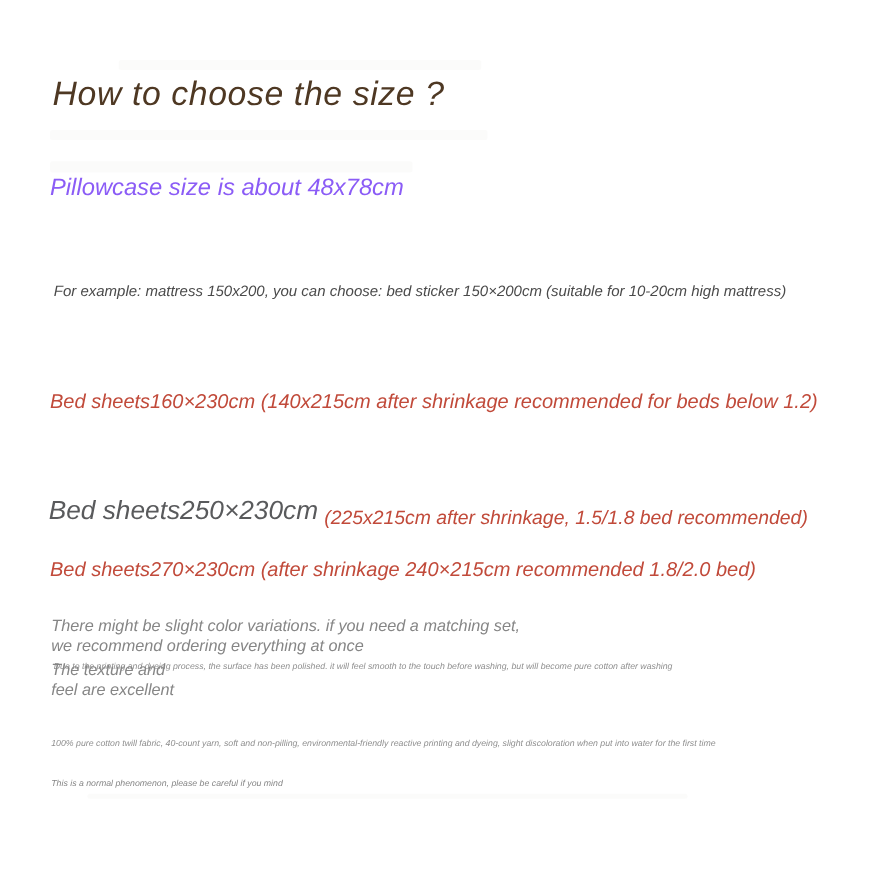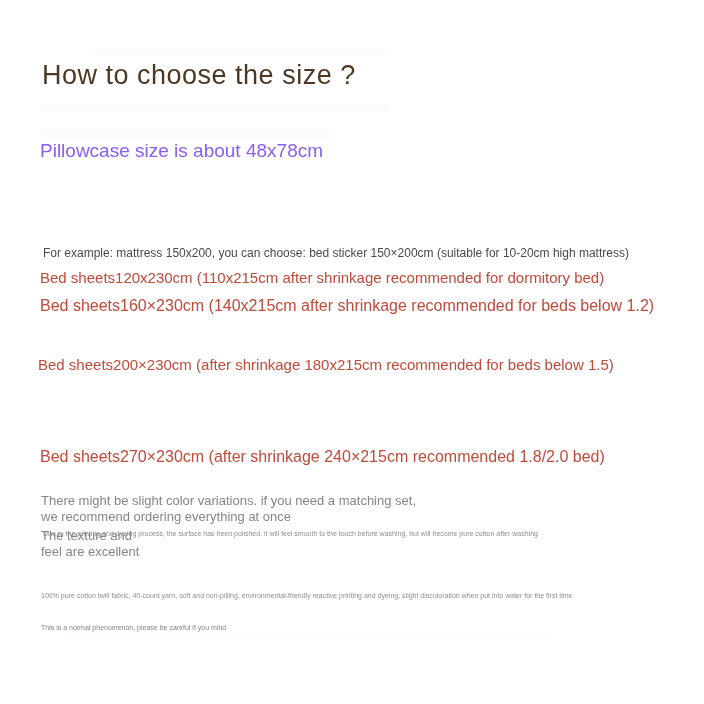--- a/index.html
+++ b/index.html
@@ -7,20 +7,21 @@
     padding: 0;
     background: #ffffff;
   }
   #canvas {
     position: relative;
     width: 703px;
     height: 704px;
     background: #ffffff;
     overflow: hidden;
     font-family: "Liberation Sans", sans-serif;
+    font-style: italic;
   }
   .abs { position: absolute; white-space: nowrap; }
 
   .title {
     left: 42px; top: 60px;
     font-size: 27px;
     color: #4e3823;
     letter-spacing: 0.5px;
   }
   .pillowcase {
@@ -30,26 +31,25 @@
   }
   .guide {
     left: 43px; top: 186px;
     font-size: 13px;
     color: #404040;
   }
   .example {
     left: 43px; top: 226px;
     font-size: 12px;
     color: #4a4a4a;
-    margin-top: 20px;
   }
 
   .size-line { color: #c14a3a; }
   .size-1 { left: 40px; top: 269px; font-size: 15px; }
-  .size-2 { left: 40px; top: 297px; font-size: 16px; }
+  .size-2 { left: 40px; top: 313px; font-size: 16px; }
   .size-3 { left: 38px; top: 356px; font-size: 15px; }
   .size-4 { left: 39px; top: 397px; font-size: 21px; color: #595a5c; }
   .size-4 .detail {
     font-size: 15.5px;
     color: #c14a3a;
     position: relative;
     top: 4px;
     margin-left: 5px;
   }
   .size-5 { left: 40px; top: 448px; font-size: 16px; }
@@ -87,26 +87,25 @@
   <div class="ghost ghost-3"></div>
   <div class="ghost ghost-4"></div>
 
   <div class="abs title">How to choose the size ?</div>
 
   <div class="abs pillowcase">Pillowcase size is about 48x78cm</div>
 
 
   <div class="abs example">For example: mattress 150x200, you can choose: bed sticker 150×200cm (suitable for 10-20cm high mattress)</div>
 
-  <div class="abs size-line size-1"><span>Bed sheets120x230cm</span><span> (110x215cm after shrinkage recommended for dormitory bed)</span></div>
 
   <div class="abs size-line size-2"><span>Bed sheets160×230cm</span><span> (140x215cm after shrinkage recommended for beds below 1.2)</span></div>
 
-  <div class="abs size-line size-3"><span>Bed sheets200×230cm</span><span> (after shrinkage 180x215cm recommended for beds below 1.5)</span></div>
 
+  <div class="abs size-4"><span>Bed sheets250×230cm</span><span class="detail">(225x215cm after shrinkage, 1.5/1.8 bed recommended)</span></div>
 
   <div class="abs size-line size-5"><span>Bed sheets270×230cm</span><span> (after shrinkage 240×215cm recommended 1.8/2.0 bed)</span></div>
 
   <div class="abs note note-1">There might be slight color variations. if you need a matching set, we recommend ordering everything at once</div>
   <div class="abs note note-2">Due to the printing and dyeing process, the surface has been polished. it will feel smooth to the touch before washing, but will become pure cotton after washing</div>
   <div class="abs note note-3">The texture and feel are excellent</div>
   <div class="abs note note-4">100% pure cotton twill fabric, 40-count yarn, soft and non-pilling, environmental-friendly reactive printing and dyeing, slight discoloration when put into water for the first time</div>
   <div class="abs note note-5">This is a normal phenomenon, please be careful if you mind</div>
 
 </div>

